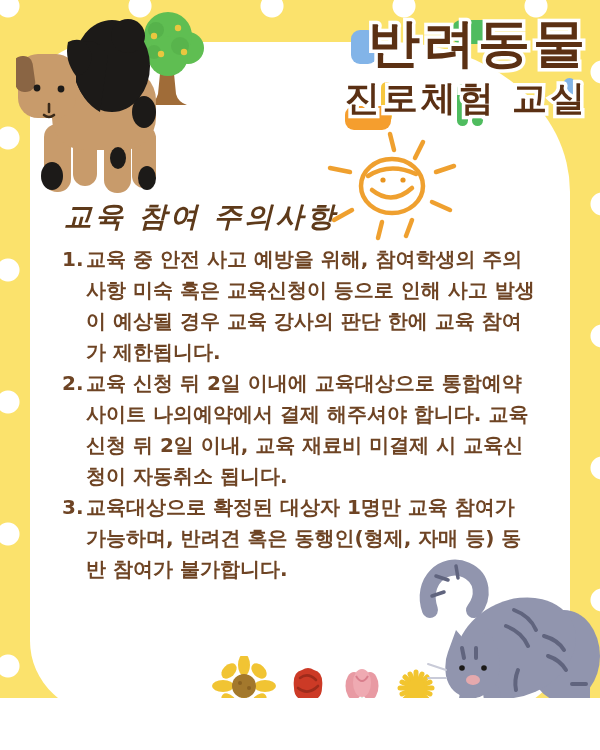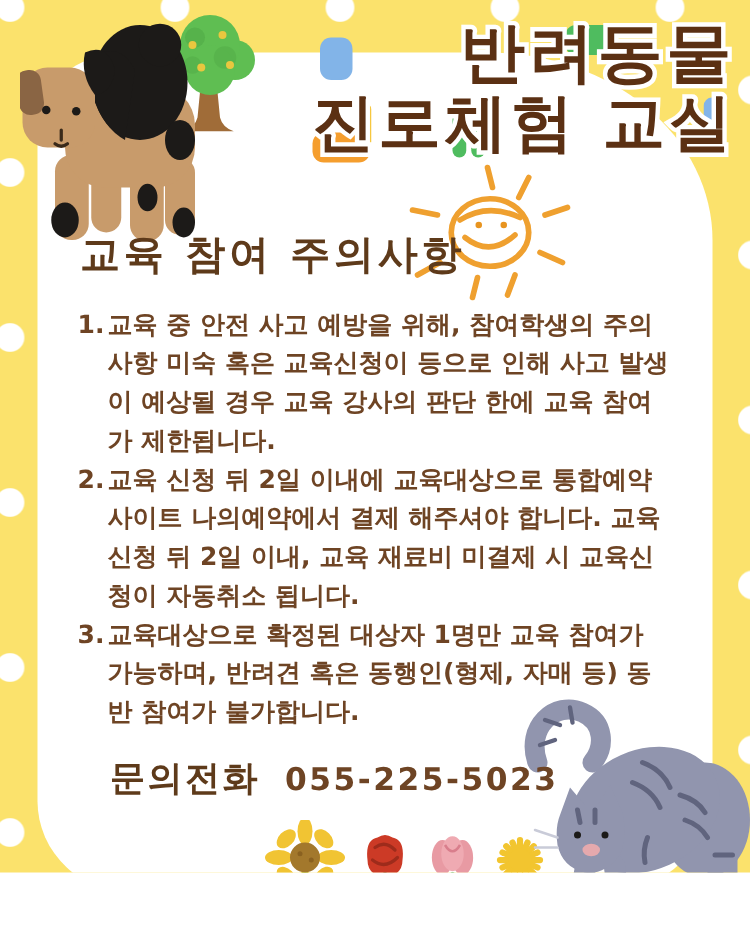--- a/index.html
+++ b/index.html
@@ -21,26 +21,26 @@
   .illu{position:absolute;}
   
   .title{position:absolute;top:14px;right:12px;text-align:right;z-index:5;}
   .title .line{
     position:relative;z-index:2;display:block;
     font-weight:900;color:#5B3013;
     -webkit-text-stroke:7px #ffffff;paint-order:stroke fill;
     letter-spacing:3px;white-space:nowrap;
   }
   .title .line1{font-size:52px;line-height:58px;}
-  .title .line2{font-size:50px;line-height:52px;}
+  .title .line2{font-size:35px;line-height:52px;}
   .accent{position:absolute;z-index:1;}
   
   .heading{
-    position:absolute;left:64px;top:182px;z-index:4;
-    font-size:32px;font-weight:800;letter-spacing:3px;color:#5E3A1A;white-space:nowrap;
+    position:absolute;left:64px;top:198px;z-index:4;
+    font-size:28px;font-weight:800;letter-spacing:3px;color:#5E3A1A;white-space:nowrap;font-style:italic;
   }
   .notice-list{position:absolute;left:62px;top:244px;width:478px;z-index:4;}
   .notice-item{display:flex;align-items:flex-start;color:#6E4424;font-size:20px;line-height:31px;font-weight:600;}
   .notice-item .num{flex:0 0 24px;}
   .notice-item .txt{flex:1;word-break:break-all;}
   .contact{position:absolute;left:88px;top:604px;z-index:4;display:flex;align-items:baseline;gap:20px;}
   .contact .label{font-size:28px;font-weight:900;letter-spacing:2px;color:#5E3A1A;}
   .contact .phone{font-size:25px;font-weight:700;letter-spacing:2px;color:#6E4424;}
 </style>
 </head>
@@ -133,24 +133,20 @@
     <div class="notice-item">
       <span class="num">2.</span>
       <span class="txt">교육 신청 뒤 2일 이내에 교육대상으로 통합예약 사이트 나의예약에서 결제 해주셔야 합니다. 교육 신청 뒤 2일 이내, 교육 재료비 미결제 시 교육신청이 자동취소 됩니다.</span>
     </div>
     <div class="notice-item">
       <span class="num">3.</span>
       <span class="txt">교육대상으로 확정된 대상자 1명만 교육 참여가 가능하며, 반려견 혹은 동행인(형제, 자매 등) 동반 참여가 불가합니다.</span>
     </div>
   </div>
 
-  <div class="contact">
-    <span class="label">문의전화</span>
-    <span class="phone">055-225-5023</span>
-  </div>
 
   <svg class="illu" style="left:212px;top:656px;" width="240" height="94" viewBox="0 0 240 94">
 
     <g>
       <line x1="32" y1="42" x2="30" y2="90" stroke="#3E9E4A" stroke-width="5" stroke-linecap="round"></line>
       <ellipse cx="14" cy="66" rx="13" ry="6" fill="#3E9E4A" transform="rotate(-28 14 66)"></ellipse>
       <ellipse cx="48" cy="62" rx="13" ry="6" fill="#3E9E4A" transform="rotate(28 48 62)"></ellipse>
       <g fill="#F1C433">
         <ellipse cx="32" cy="9" rx="6" ry="11"></ellipse>
         <ellipse cx="32" cy="51" rx="6" ry="11"></ellipse>

